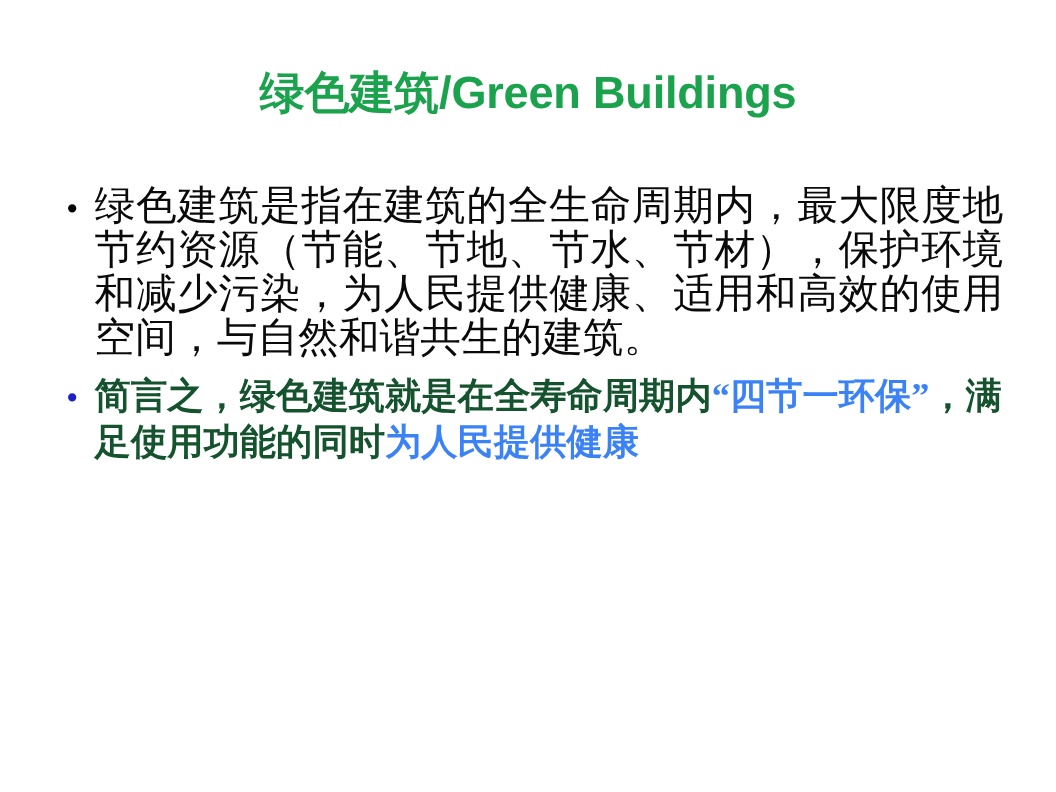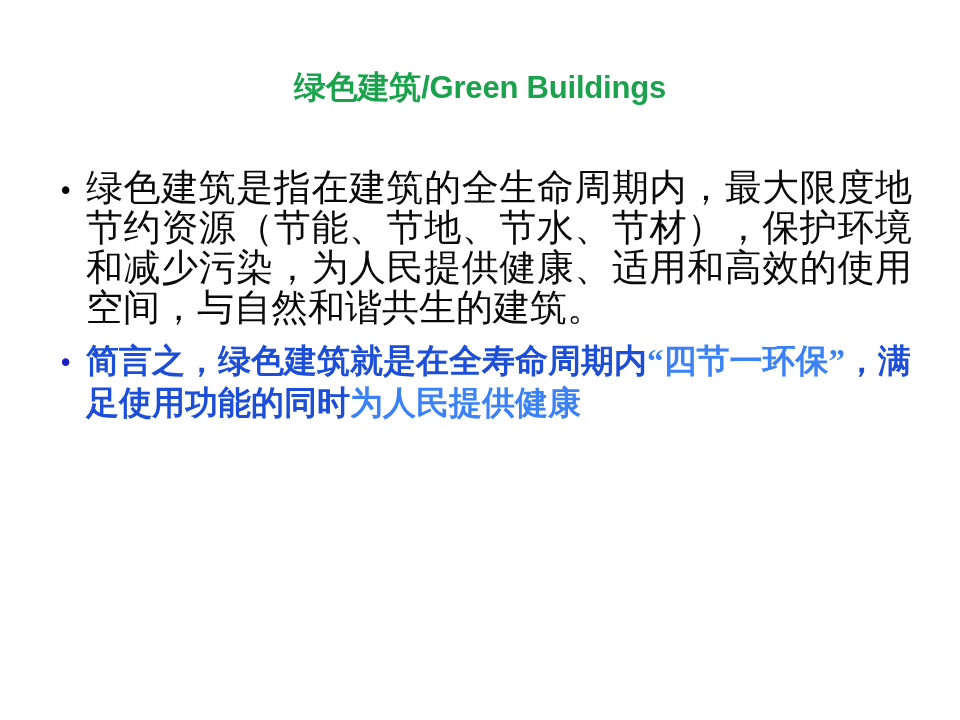--- a/index.html
+++ b/index.html
@@ -35,27 +35,27 @@
     font-weight: bold;
     font-size: 41px;
     line-height: 52px;
     letter-spacing: -0.2px;
     color: #1ba24d;
     white-space: nowrap;
   }
   .slide-title .t-cn {
     font-family: "Liberation Serif", "DejaVu Serif", serif;
     font-weight: bold;
-    font-size: 32px;
+    font-size: 41px;
     margin-top: 18px;
   }
   .slide-title .t-en {
     font-family: "Liberation Sans", "DejaVu Sans", sans-serif;
     font-weight: bold;
-    font-size: 31px;
+    font-size: 41px;
   }
 
   
   .body-block {
     position: absolute;
     left: 48px;
     top: 168px;
     width: 864px;
   }
 
@@ -108,21 +108,21 @@
 
   
   .para-accent {
     font-family: "Liberation Serif", "DejaVu Serif", serif;
     font-weight: bold;
     font-size: 33px;
     line-height: 42px;
     margin: 0;
     word-break: break-all;
   }
-  .tx-blue { color: #1d4ed8; }
+  .tx-blue { color: #14532d; }
   .tx-red  { color: #3b82f6; }
 
   .row-gap-1 { margin-top: 12px; }
 </style>
 </head>
 <body>
 
 <div class="slide">
 
   <div class="slide-title">

